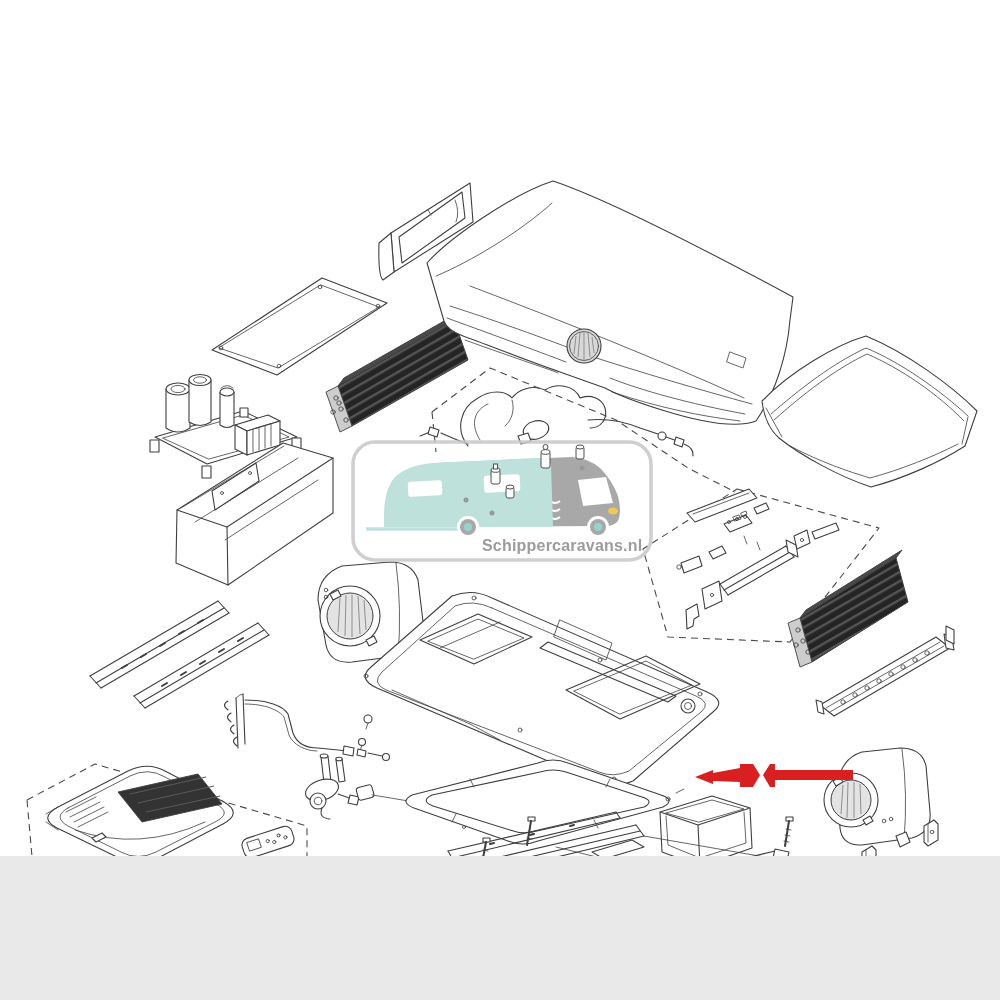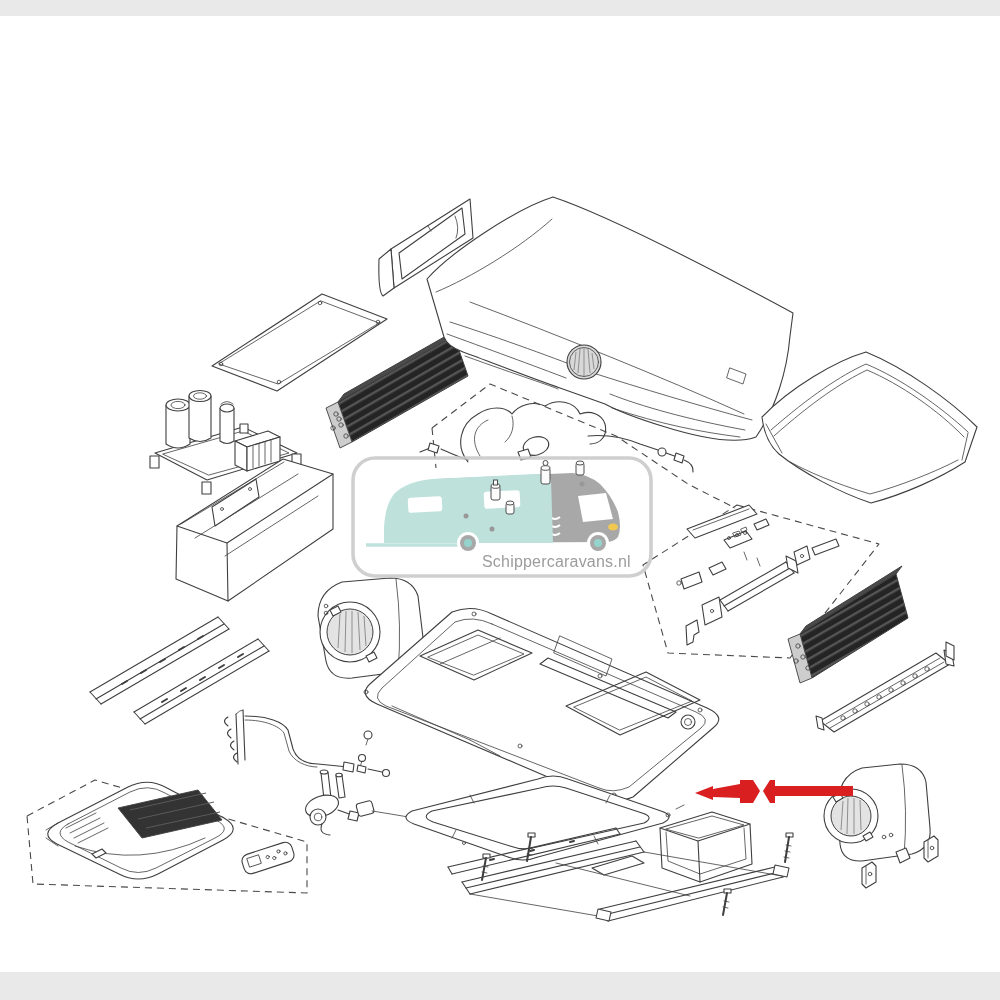--- a/index.html
+++ b/index.html
@@ -2,21 +2,21 @@
 <html style="--background: #ffffff; --line: #3f3f3f; --dash: #4a4a4a; --coil-dark: #242424; --coil-stripe: #555555; --arrow-red: #d91f1f; --wm-border: #c9c9c9; --wm-teal: #b7ded8; --wm-teal-dark: #86cfc5; --wm-gray: #9d9d9d; --wm-text: #8f8f8f; --wm-yellow: #f0c23a;"><head>
 <meta charset="utf-8">
 <style>
   :root{
     --background:#ffffff; --line:#3f3f3f; --dash:#4a4a4a;
     --coil-dark:#242424; --coil-stripe:#555555; --arrow-red:#d91f1f;
     --wm-border:#c9c9c9; --wm-teal:#b7ded8; --wm-teal-dark:#86cfc5;
     --wm-gray:#9d9d9d; --wm-text:#8f8f8f; --wm-yellow:#f0c23a;
   }
   html,body{margin:0;padding:0;background:#e9e9e9;}
-  .canvas{width:1000px;height:956px;background:var(--background);position:relative;margin:16px auto;overflow:hidden;}
+  .canvas{width:1000px;height:856px;background:var(--background);position:relative;margin:0 auto;overflow:hidden;font-weight:bold;}
   svg{display:block}
   .ln{fill:none;stroke:var(--line);stroke-width:1.1;stroke-linecap:round;stroke-linejoin:round}
   .lnf{fill:#ffffff;stroke:var(--line);stroke-width:1.1;stroke-linejoin:round}
   .thin{stroke-width:0.8}
   .thk{stroke-width:2}
   .dsh{fill:none;stroke:var(--dash);stroke-width:1.1;stroke-dasharray:7 5;stroke-linejoin:round}
   .drk{fill:url(#coilPat);stroke:var(--line);stroke-width:1}
   .cap{fill:#cdcdcd;stroke:var(--line);stroke-width:0.9}
   .hatch{stroke:#8f8f8f;stroke-width:1;fill:none}
   .wmtext{font-family:"Liberation Sans",sans-serif;font-size:16px;fill:var(--wm-text);letter-spacing:.2px}

